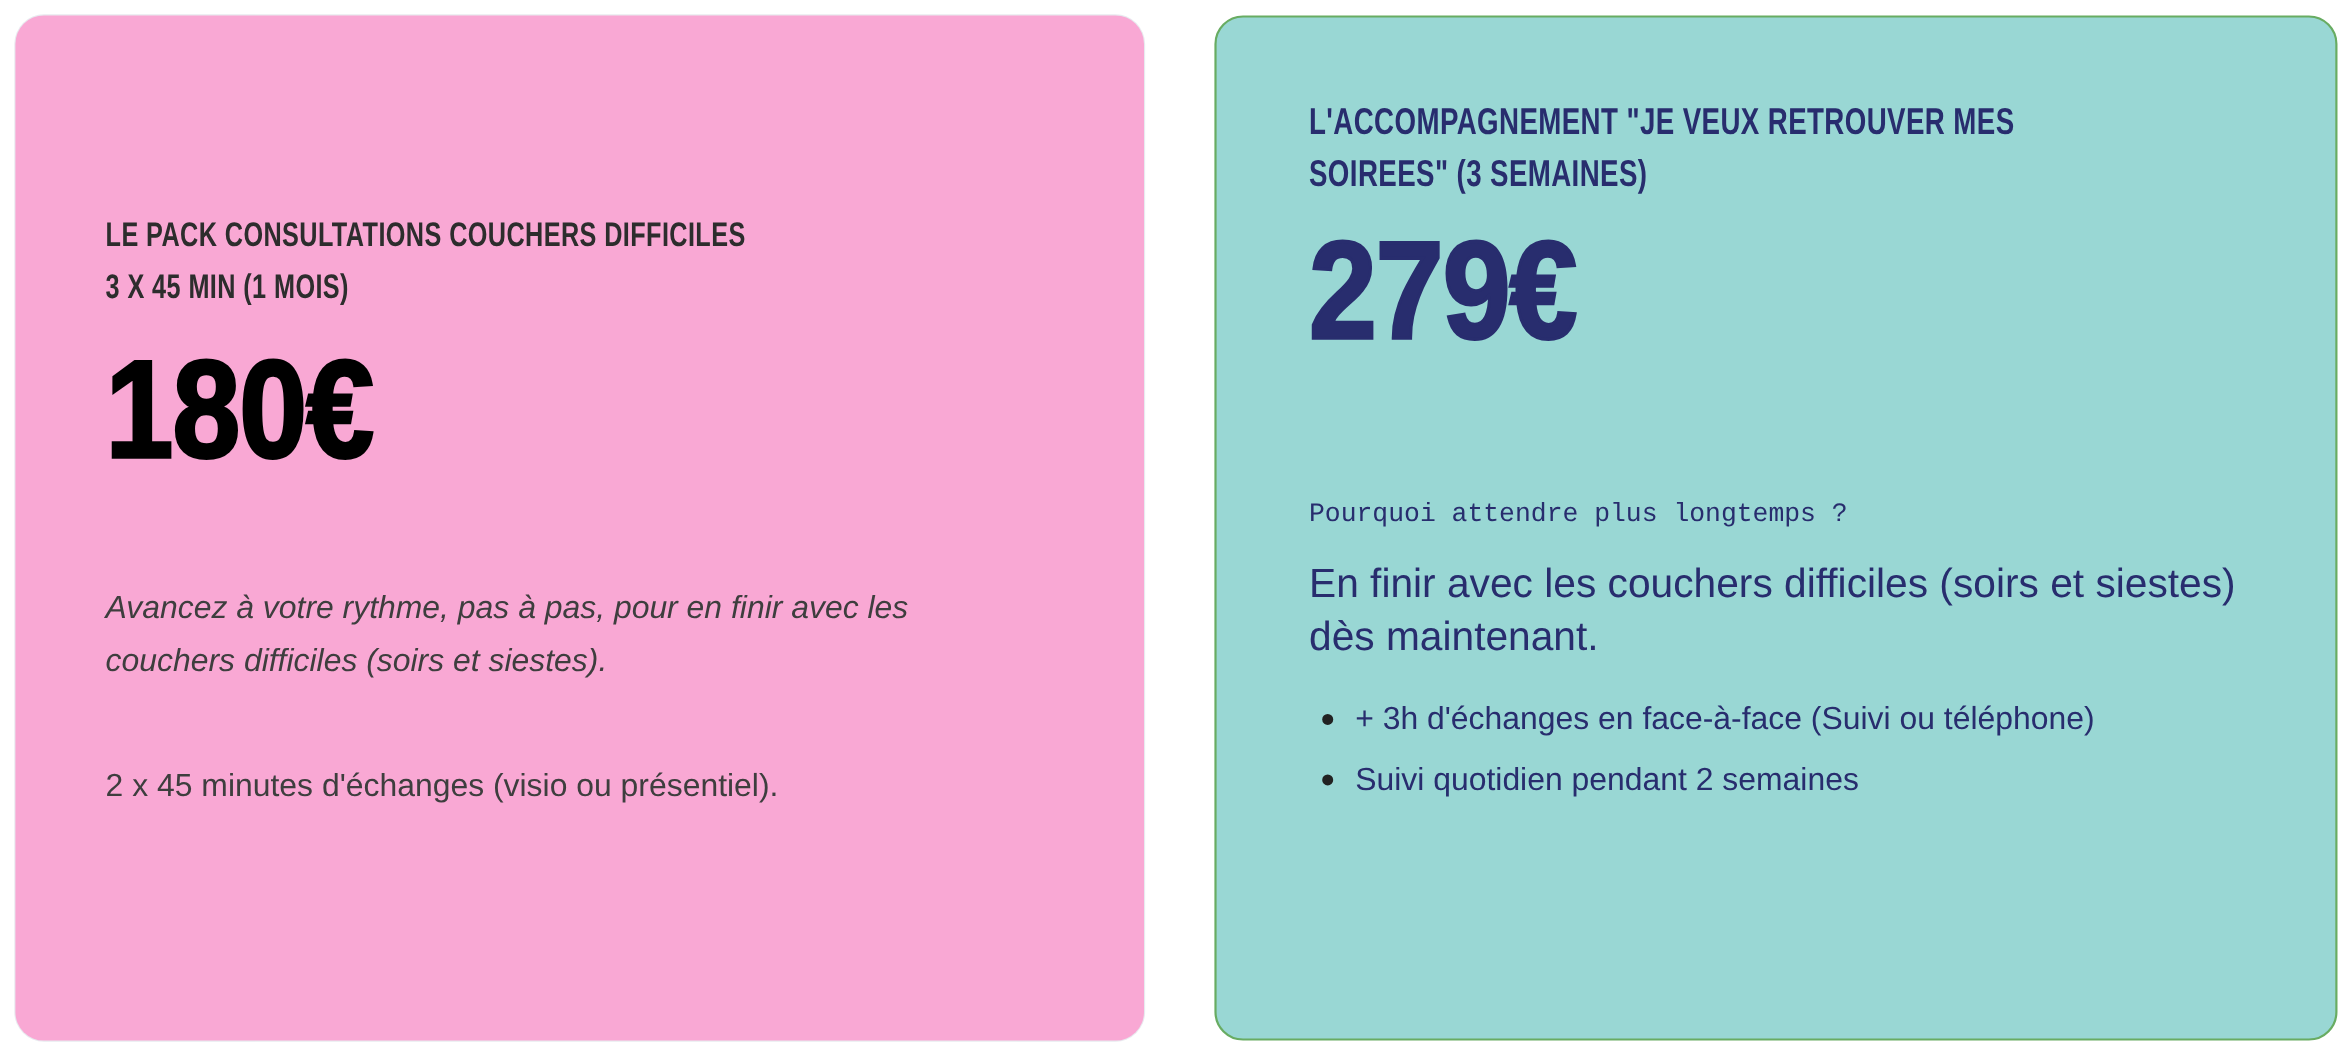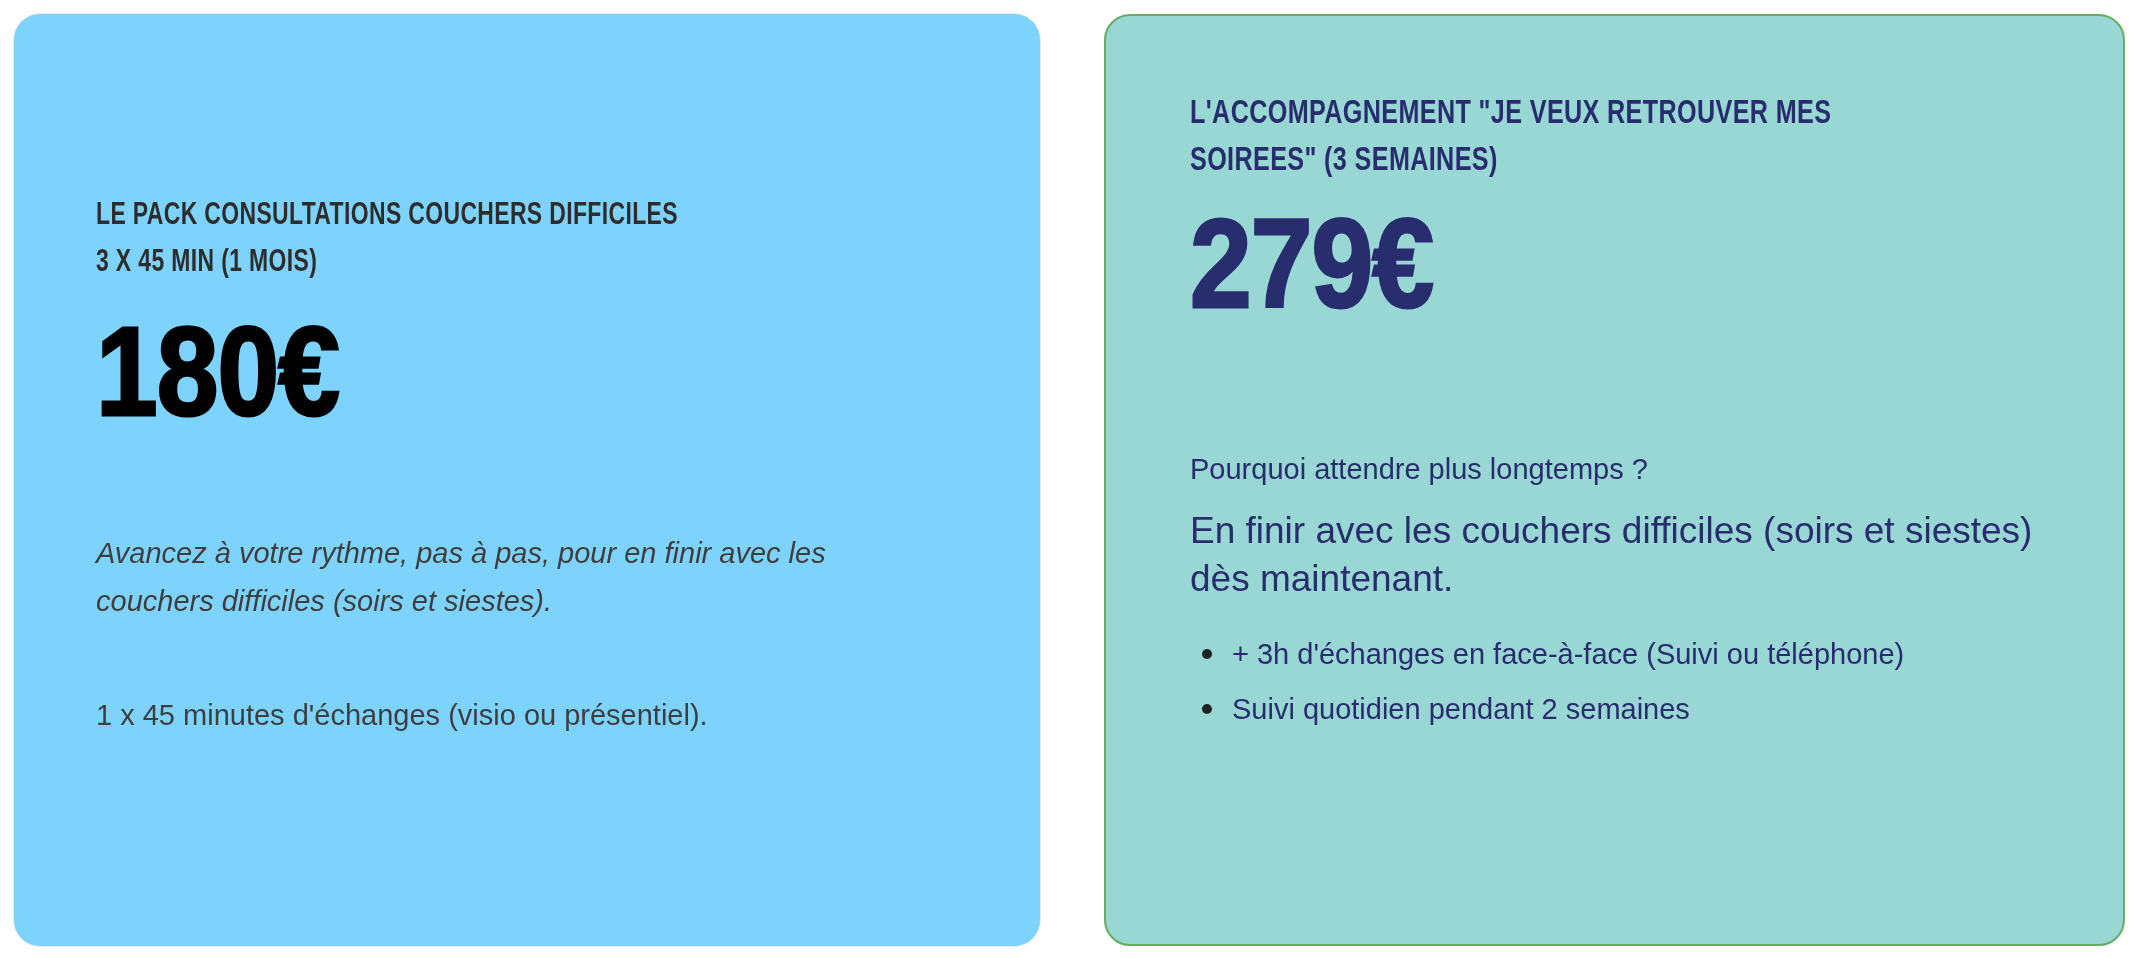--- a/index.html
+++ b/index.html
@@ -20,21 +20,21 @@
   .card {
     position: absolute;
     top: 14px;
     height: 932px;
     border-radius: 26px;
     box-sizing: border-box;
   }
   .card-pack {
     left: 14px;
     width: 1026px;
-    background: #7dd3fc;
+    background: #f9a8d4;
     box-shadow: 0 0 0 1px rgba(190,195,210,0.35);
     padding: 0 82px;
   }
   .card-accomp {
     left: 1104px;
     width: 1021px;
     background: #99d7d4;
     border: 2px solid #68ac62;
     padding: 0 84px;
   }
@@ -89,23 +89,24 @@
   .acc-price {
     margin-top: 16px;
     font-size: 126px;
     line-height: 1.04;
     font-weight: 700;
     color: #282d6e;
     -webkit-text-stroke: 3px #282d6e;
   }
   .acc-lead {
     margin-top: 116px;
-    font-size: 29px;
+    font-size: 24px;
     line-height: 48px;
     color: #282d6e;
+    font-family: Liberation Mono, monospace;
   }
   .acc-para {
     margin-top: 14px;
     font-size: 37px;
     line-height: 48px;
     color: #282d6e;
     max-width: 852px;
   }
   .acc-list {
     margin: 26px 0 0 0;
@@ -143,21 +144,21 @@
         <span class="cond">LE PACK CONSULTATIONS COUCHERS DIFFICILES</span>
       </div>
       <div class="t-line">
         <span class="cond">3 X 45 MIN (1 MOIS)</span>
       </div>
     </div>
     <div class="pack-price">
       <span class="cond-price">180€</span>
     </div>
     <div class="pack-para pack-para-1">Avancez à votre rythme, pas à pas, pour en finir avec les couchers difficiles (soirs et siestes).</div>
-    <div class="pack-para pack-para-2">1 x 45 minutes d'échanges (visio ou présentiel).</div>
+    <div class="pack-para pack-para-2">2 x 45 minutes d'échanges (visio ou présentiel).</div>
   </div>
 
   <div class="card card-accomp">
     <div class="acc-title">
       <div class="t-line">
         <span class="cond">L'ACCOMPAGNEMENT "JE VEUX RETROUVER MES</span>
       </div>
       <div class="t-line">
         <span class="cond">SOIREES" (3 SEMAINES)</span>
       </div>

